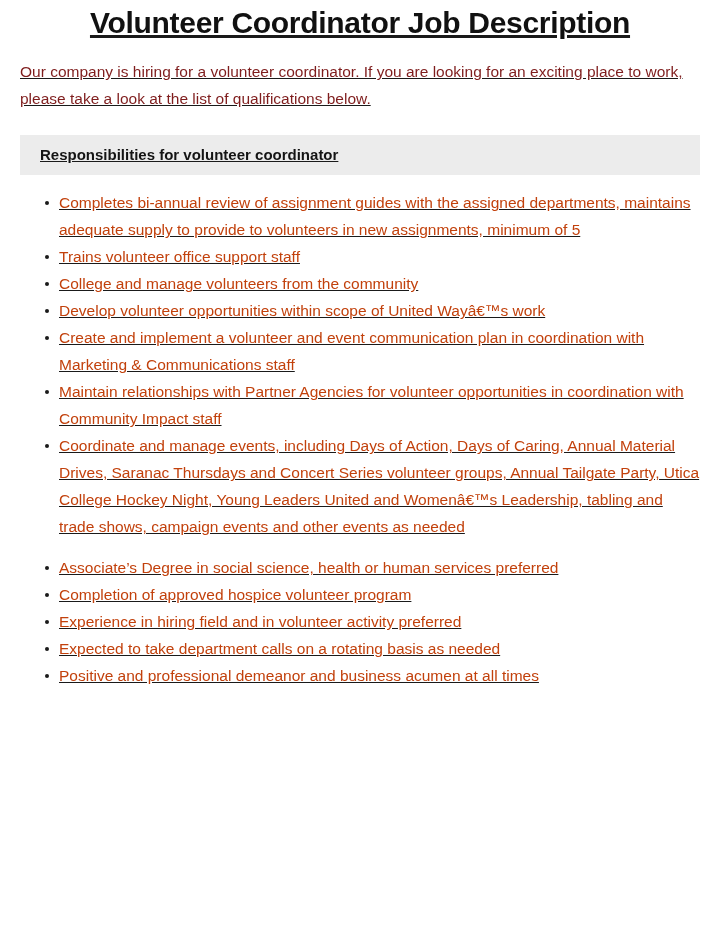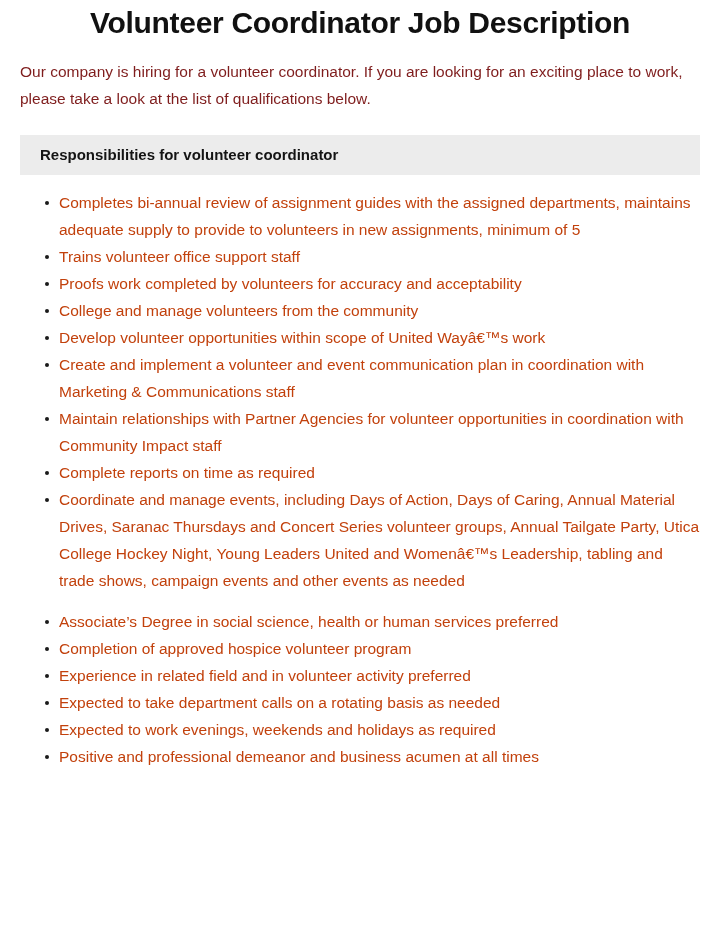--- a/index.html
+++ b/index.html
@@ -12,20 +12,21 @@
     height: 949px;
     overflow: hidden;
     font-family: "Liberation Sans", sans-serif;
     color: #1a1a1a;
     -webkit-font-smoothing: antialiased;
   }
   .page {
     width: 720px;
     box-sizing: border-box;
     padding: 0 20px;
+    text-decoration: underline;
   }
   .doc-title {
     font-size: 30px;
     font-weight: bold;
     text-align: center;
     letter-spacing: -0.3px;
     line-height: 1.18;
     margin: 5px 0 0 0;
     color: #111111;
   }
@@ -84,32 +85,29 @@
 
   <p class="intro">Our company is hiring for a volunteer coordinator. If you are looking for an exciting place to work, please take a look at the list of qualifications below.</p>
 
   <div class="section-bar">
     <div class="section-bar-title">Responsibilities for volunteer coordinator</div>
   </div>
 
   <ul class="bullets">
       <li>Completes bi-annual review of assignment guides with the assigned departments, maintains adequate supply to provide to volunteers in new assignments, minimum of 5</li>
       <li>Trains volunteer office support staff</li>
-      <li>Proofs work completed by volunteers for accuracy and acceptability</li>
       <li>College and manage volunteers from the community</li>
       <li>Develop volunteer opportunities within scope of United Wayâ€™s work</li>
       <li>Create and implement a volunteer and event communication plan in coordination with Marketing &amp; Communications staff</li>
       <li>Maintain relationships with Partner Agencies for volunteer opportunities in coordination with Community Impact staff</li>
-      <li>Complete reports on time as required</li>
       <li>Coordinate and manage events, including Days of Action, Days of Caring, Annual Material Drives, Saranac Thursdays and Concert Series volunteer groups, Annual Tailgate Party, Utica College Hockey Night, Young Leaders United and Womenâ€™s Leadership, tabling and trade shows, campaign events and other events as needed</li>
     </ul>
 
 
   <ul class="bullets qual-list">
       <li>Associate’s Degree in social science, health or human services preferred</li>
       <li>Completion of approved hospice volunteer program</li>
-      <li>Experience in related field and in volunteer activity preferred</li>
+      <li>Experience in hiring field and in volunteer activity preferred</li>
       <li>Expected to take department calls on a rotating basis as needed</li>
-      <li>Expected to work evenings, weekends and holidays as required</li>
       <li>Positive and professional demeanor and business acumen at all times</li>
     </ul>
 
 </div>
 
 </body></html>

